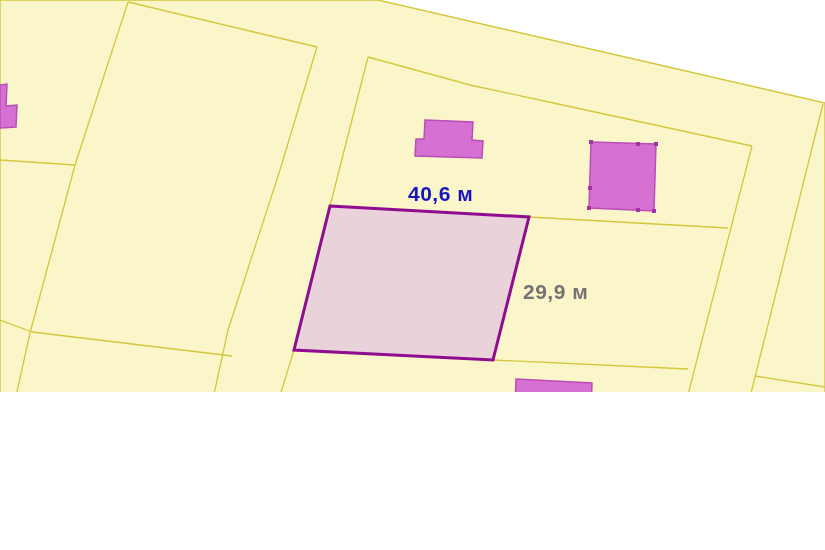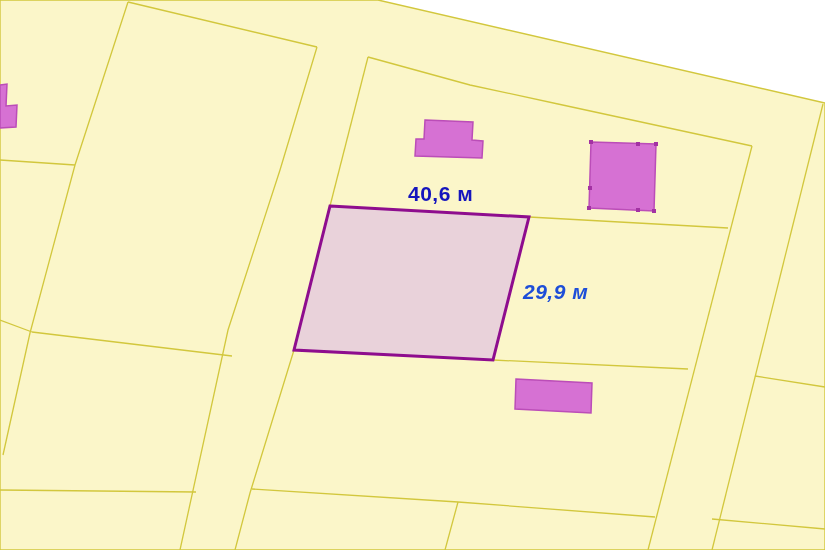--- a/index.html
+++ b/index.html
@@ -3,21 +3,21 @@
 <meta charset="utf-8">
 <style>
   html, body {
     margin: 0;
     padding: 0;
     font-family: "Liberation Sans", sans-serif;
   }
   #viewport {
     position: relative;
     width: 825px;
-    height: 550px;
+    height: 392px;
     overflow: hidden;
     background: #ffffff;
   }
   #map-svg {
     position: absolute;
     left: 0;
     top: 0;
     display: block;
   }
   .dim-label {
@@ -65,14 +65,14 @@
       <rect x="654" y="142" width="4" height="4" fill="#a332a3"></rect>
       <rect x="652" y="209" width="4" height="4" fill="#a332a3"></rect>
       <rect x="587" y="206" width="4" height="4" fill="#a332a3"></rect>
       <rect x="636" y="142" width="4" height="4" fill="#a332a3"></rect>
       <rect x="588" y="186" width="4" height="4" fill="#a332a3"></rect>
       <rect x="636" y="208" width="4" height="4" fill="#a332a3"></rect>
     </svg>
 
   <div class="dim-label" style="left: 408px; top: 182px; color: rgb(21, 21, 189);">40,6 м</div>
 
-  <div class="dim-label" style="left: 523px; top: 280px; color: #1d4ed8; font-style: italic;">29,9 м</div>
+  <div class="dim-label" style="left: 523px; top: 280px; color: #737373;">29,9 м</div>
 </div>
 
 </body></html>

